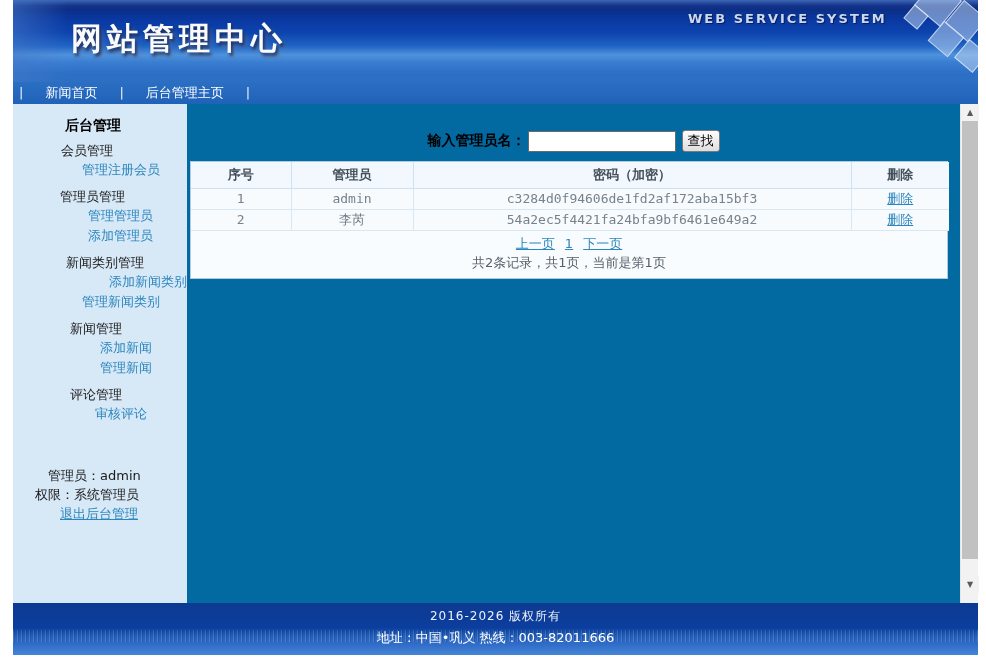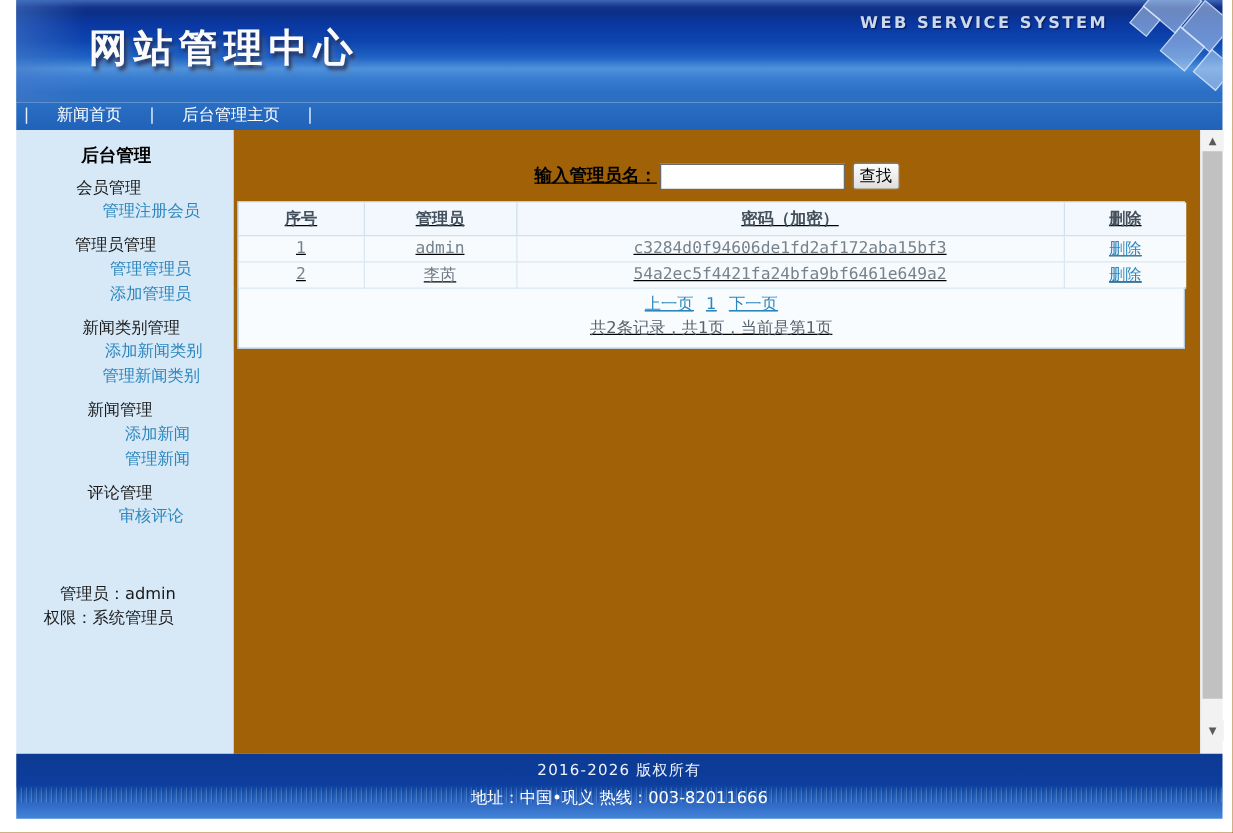--- a/index.html
+++ b/index.html
@@ -42,21 +42,21 @@
     background:linear-gradient(180deg,#2b6fc4,#1f62b8);
     color:#fff; font-size:13px; line-height:22px;
     display:flex; align-items:center;
   }
   .nav .sep { color:#e8f0fa; margin:0 0 0 6px; }
   .nav a { color:#ffffff; text-decoration:none; margin-left:22px; cursor:pointer; }
   .nav .sep2 { margin-left:22px; }
 
   
   .sidebar { position:absolute; left:0; top:104px; width:198px; height:499px; background:#d7e8f7; font-size:13px; }
-  .content { position:absolute; left:174px; top:104px; width:773px; height:499px; background:#a16207;text-decoration:underline; }
+  .content { position:absolute; left:174px; top:104px; width:773px; height:499px; background:#0369a1; }
 
   .sb-title { padding-top:12px; line-height:18px; font-weight:bold; font-size:14px; color:#000; }
   .sb-cat   { margin-top:7px; line-height:19px; color:#1a1a1a; }
   .sb-link  { line-height:20px; color:#2c86bd; cursor:pointer; }
   .sb-info  { line-height:19px; color:#1a1a1a; }
   .sb-account { margin-top:42px; }
   .sb-logout { line-height:20px; color:#2c86bd; text-decoration:underline; cursor:pointer; }
 
   
   .search-row { margin-top:26px; text-align:center; height:24px; }
@@ -135,32 +135,33 @@
     <div class="sb-title" style="padding-left:52px">后台管理</div>
 
     <div class="sb-cat" style="padding-left:48px">会员管理</div>
     <div class="sb-link" style="padding-left:69px">管理注册会员</div>
 
     <div class="sb-cat" style="padding-left:47px">管理员管理</div>
     <div class="sb-link" style="padding-left:75px">管理管理员</div>
     <div class="sb-link" style="padding-left:75px">添加管理员</div>
 
     <div class="sb-cat" style="padding-left:53px">新闻类别管理</div>
-    <div class="sb-link" style="padding-left:71px">添加新闻类别</div>
+    <div class="sb-link" style="padding-left:96px">添加新闻类别</div>
     <div class="sb-link" style="padding-left:69px">管理新闻类别</div>
 
     <div class="sb-cat" style="padding-left:57px">新闻管理</div>
     <div class="sb-link" style="padding-left:87px">添加新闻</div>
     <div class="sb-link" style="padding-left:87px">管理新闻</div>
 
     <div class="sb-cat" style="padding-left:57px">评论管理</div>
     <div class="sb-link" style="padding-left:82px">审核评论</div>
 
     <div class="sb-info sb-account" style="padding-left:35px">管理员：admin</div>
     <div class="sb-info" style="padding-left:22px">权限：系统管理员</div>
+    <div class="sb-logout" style="padding-left:47px">退出后台管理</div>
   </div>
 
   <div class="content">
 
     <div class="search-row">
       <label>输入管理员名：</label><input type="text" value="" style=""><button>查找</button>
     </div>
 
     <div class="tbl-box">
       <table>

